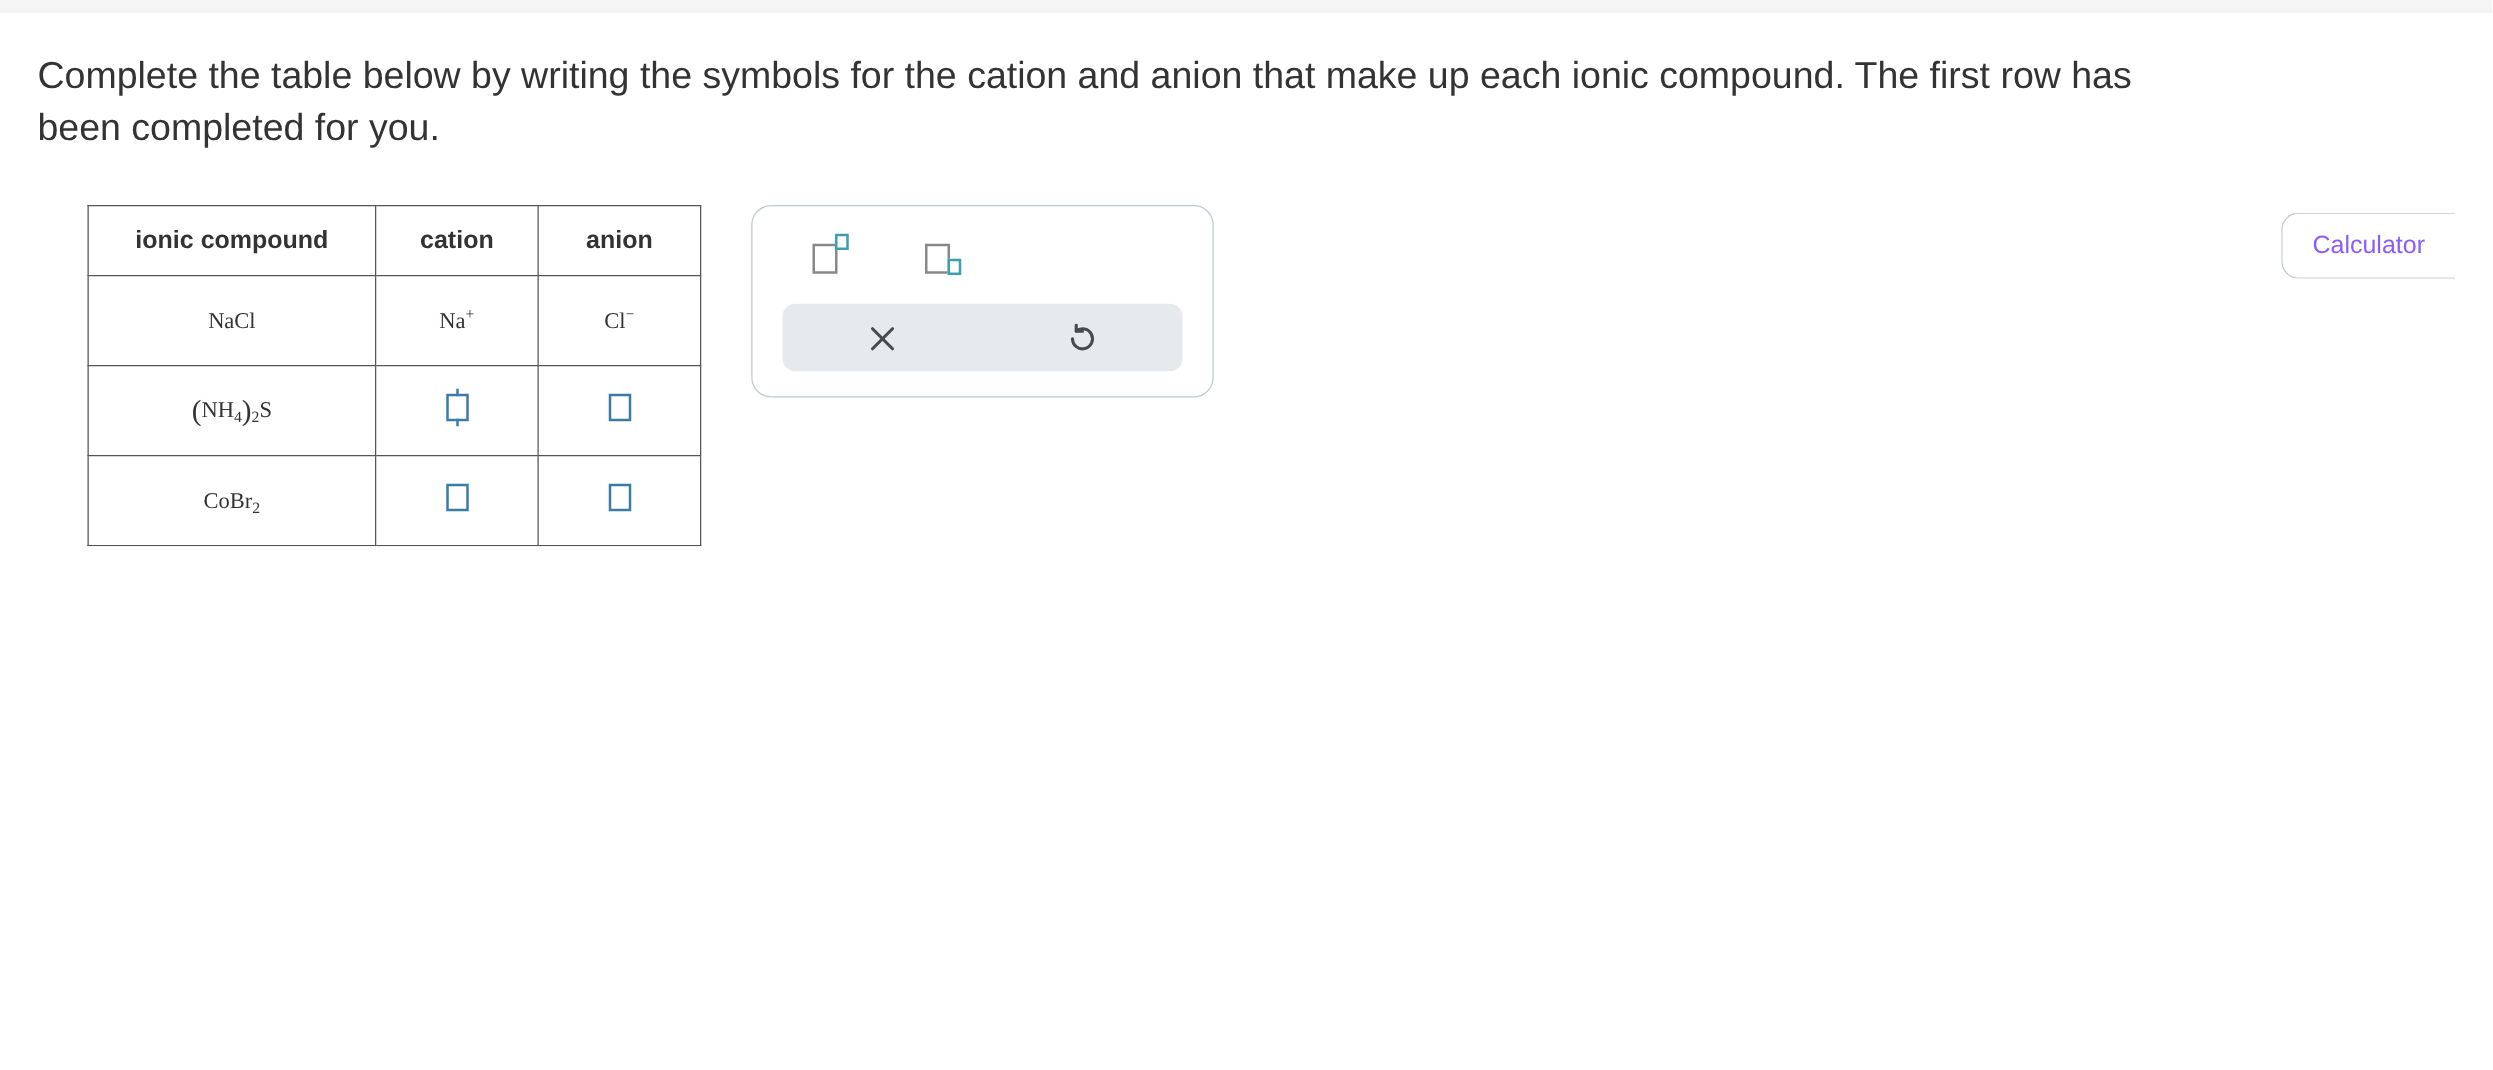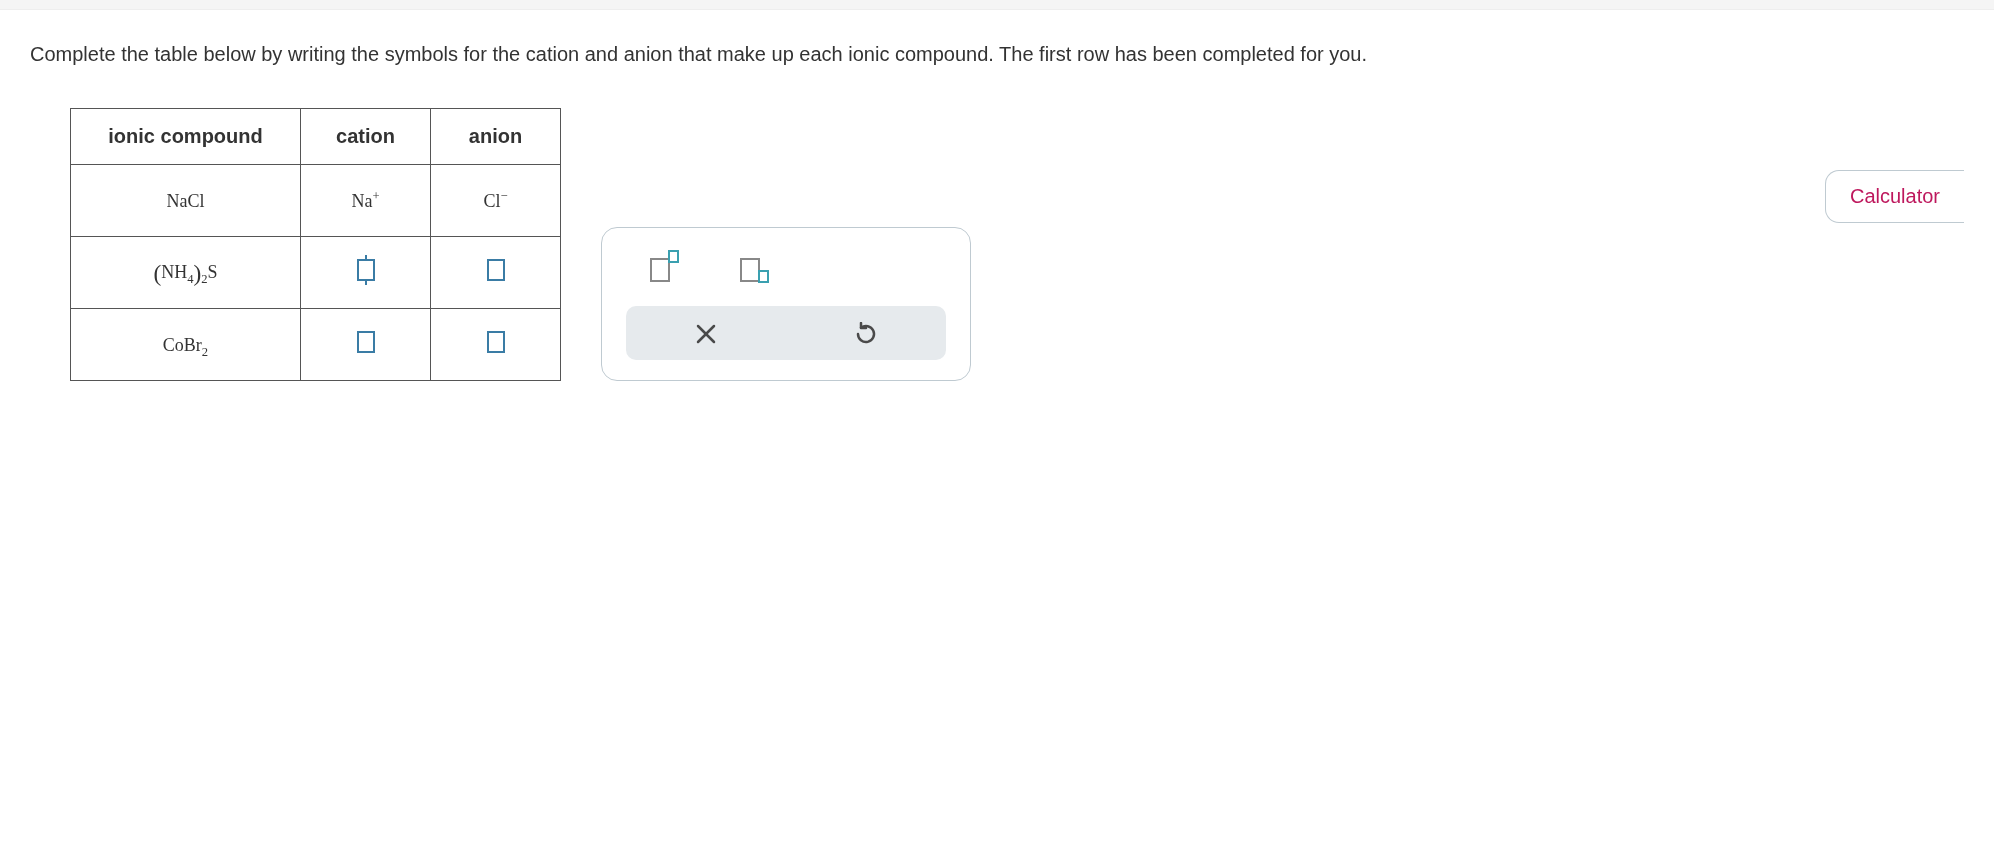--- a/index.html
+++ b/index.html
@@ -14,29 +14,29 @@
     width: 100%;
     height: 10px;
     background: #f5f5f5;
     border-bottom: 1px solid #eee;
   }
   .container {
     padding: 30px 30px 0 30px;
     position: relative;
   }
   .prompt {
-    font-size: 20px;
+    font-size: 30px;
     line-height: 1.4;
     color: #333;
     margin-bottom: 40px;
     max-width: 1750px;
   }
   .row {
     display: flex;
-    align-items: flex-end;
+    align-items: flex-start;
     gap: 40px;
   }
   .table-wrap {
     margin-left: 40px;
   }
   table {
     border-collapse: collapse;
   }
   th, td {
     border: 1px solid #555;
@@ -156,21 +156,21 @@
   .calc-btn {
     position: absolute;
     right: 30px;
     top: 160px;
     border: 1px solid #bfcad1;
     border-top-left-radius: 14px;
     border-bottom-left-radius: 14px;
     border-right: none;
     padding: 14px 24px;
     font-size: 20px;
-    color: #be185d;
+    color: #8b5cf6;
     cursor: pointer;
     background: #fff;
   }
 </style>
 </head>
 <body>
 
 <div class="topbar"></div>
 
 <div class="container">

